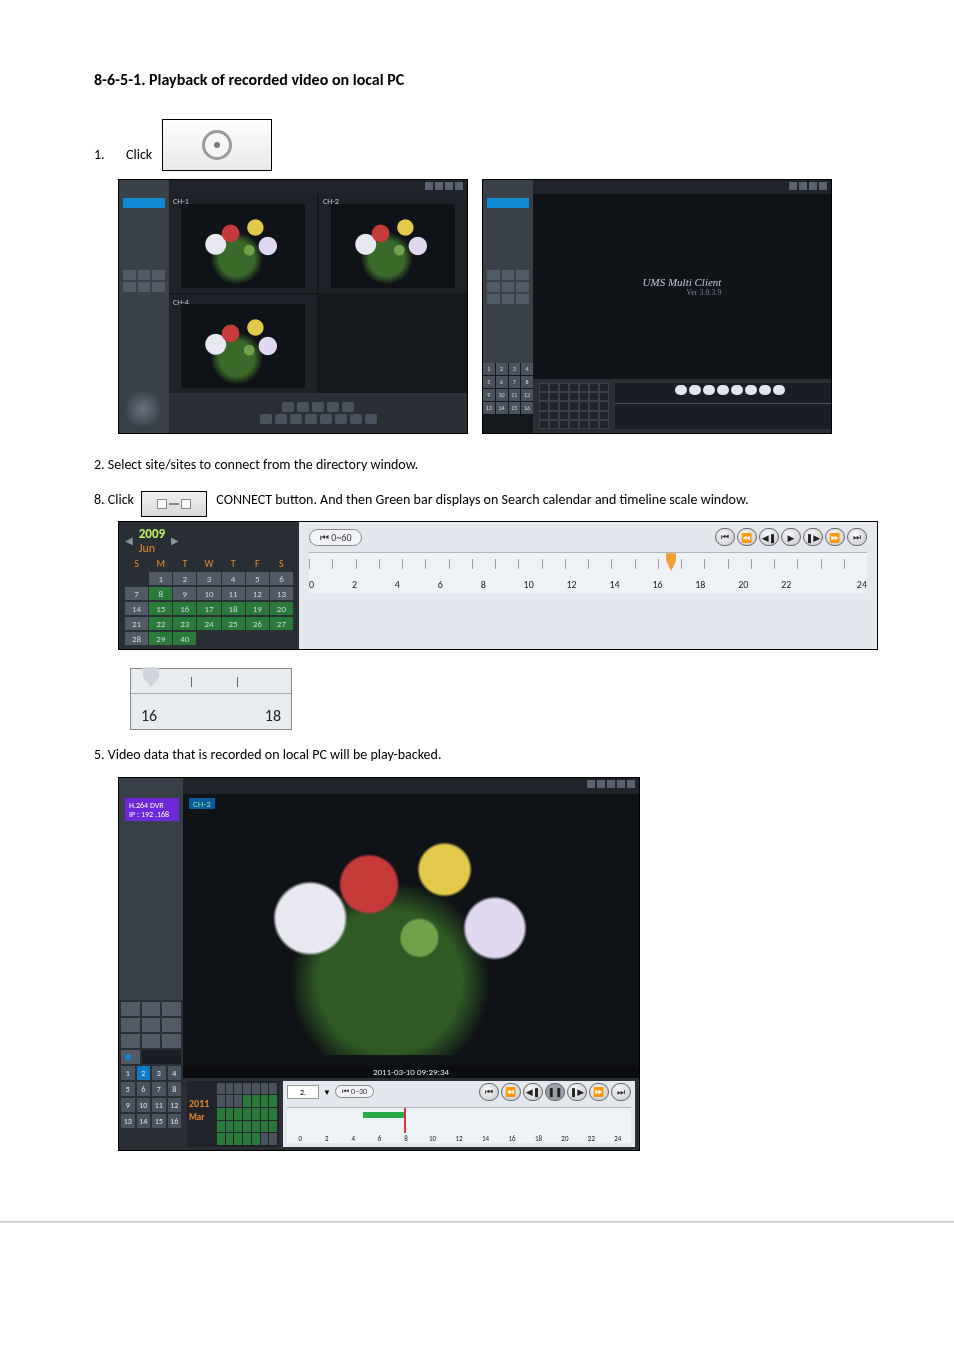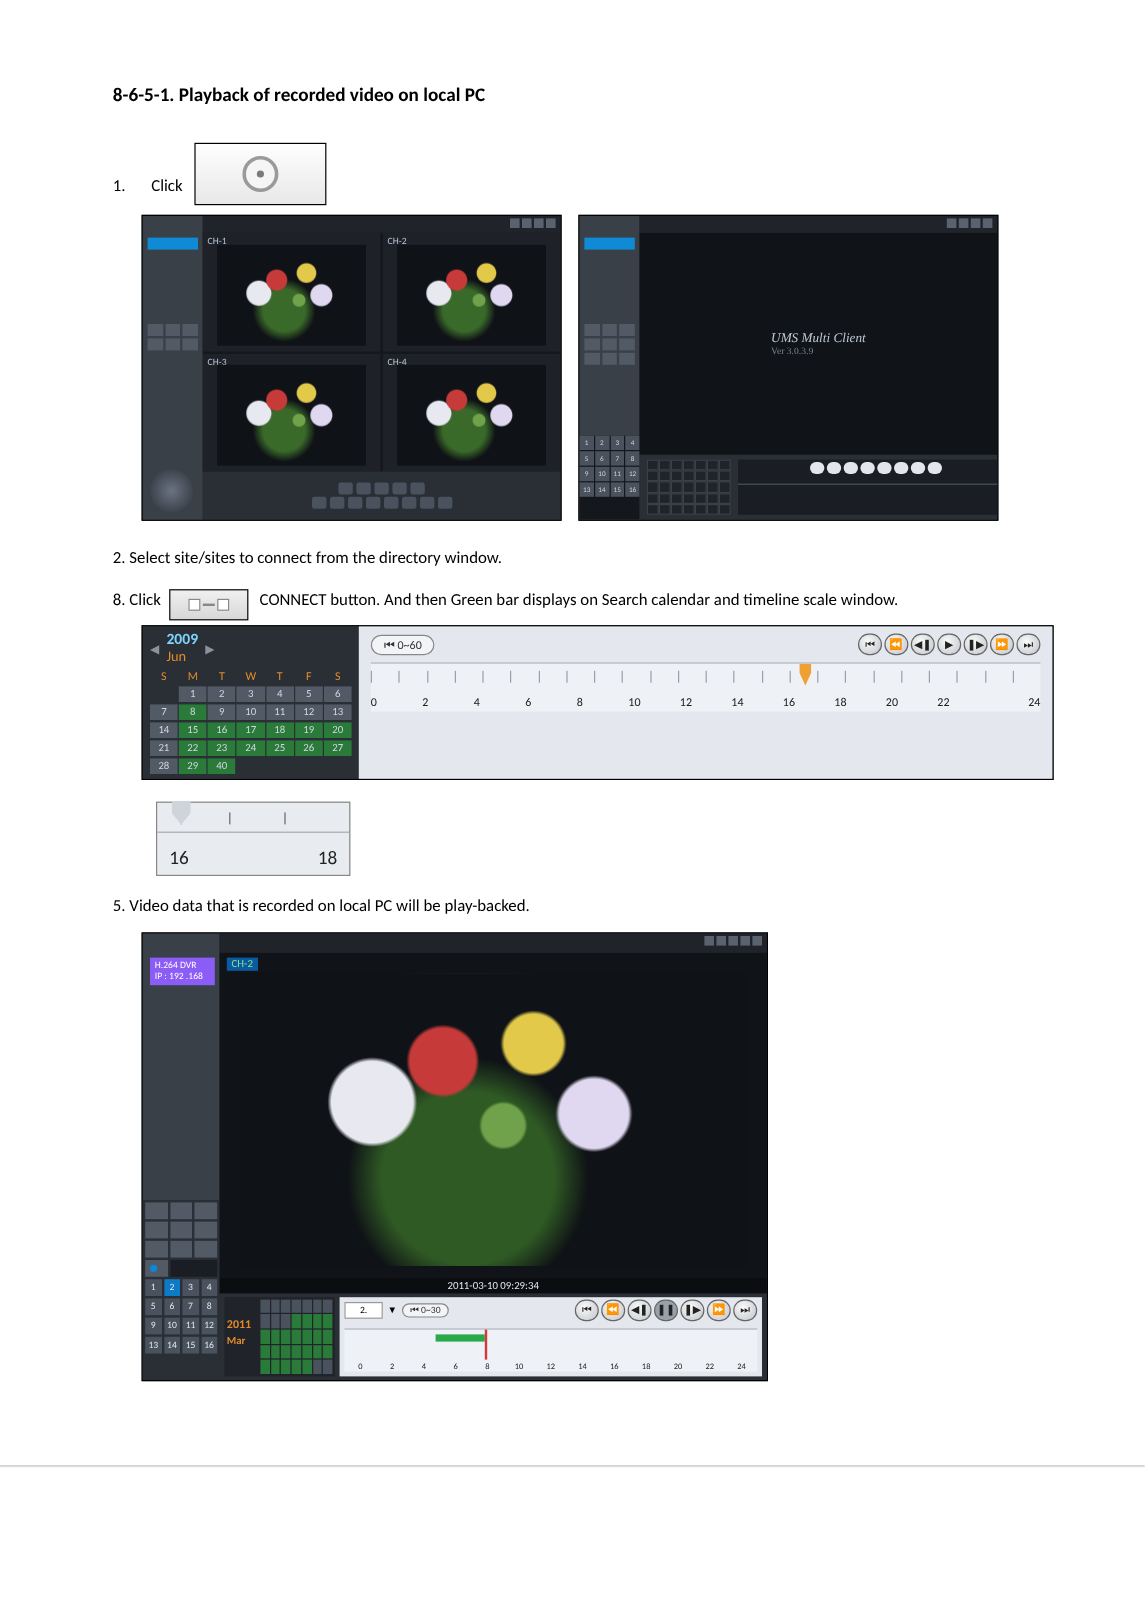--- a/index.html
+++ b/index.html
@@ -164,21 +164,21 @@
     position: absolute; top: 18px; left: 4px; right: 4px; height: 10px;
     background: #0f8ad4;
   }
   
   .main-b {
     position: absolute; left: 50px; top: 14px; right: 0; bottom: 54px;
     background: #101318;
     display: flex; align-items: center; justify-content: center;
   }
   .brand {
-    text-align: left; color: #c0cad8; font-size: 11px; font-style: italic; font-family: Georgia, serif;
+    text-align: right; color: #c0cad8; font-size: 11px; font-style: italic; font-family: Georgia, serif;
   }
   .brand .ver { font-size: 8px; font-style: normal; color: #7a8594; display: block; }
   .bottombar-b {
     position: absolute; bottom: 0; left: 50px; right: 0; height: 54px;
     background: #2a2f36;
     display: flex; align-items: center;
   }
   .bb-cal {
     width: 70px; height: 46px; margin: 0 6px;
     background: #20242a;
@@ -212,21 +212,21 @@
   }
   .tl-cal {
     width: 180px;
     background: #2a2f36;
     color: #cfd6e0;
     font-size: 10px;
     padding: 4px 6px;
     box-sizing: border-box;
   }
   .tl-cal .year {
-    color: #7dd3fc; font-weight: bold; font-size: 13px;
+    color: #bef264; font-weight: bold; font-size: 13px;
   }
   .tl-cal .mon { color: #e08a2a; font-size: 12px; }
   .tl-cal-head, .tl-cal-row {
     display: grid; grid-template-columns: repeat(7,1fr); gap: 1px; margin-top: 2px;
   }
   .tl-cal-head span { color: #e08a2a; text-align: center; }
   .tl-cal-row span {
     background: #525a66; text-align: center; padding: 1px 0; font-size: 9px;
   }
   .tl-cal-row span.g { background: #2a7a3a; }
@@ -309,21 +309,21 @@
     margin: 8px 0 0 24px;
     border: 1px solid #000;
     width: 522px; height: 374px;
     background: #2a2f36;
     position: relative;
     box-sizing: border-box;
   }
   .shot-c .sidebar { width: 64px; }
   .shot-c .sidebar .label-box {
     position: absolute; top: 20px; left: 6px; right: 4px;
-    background: #8b5cf6; color: #fff; font-size: 8px; padding: 3px 4px; line-height: 1.1;
+    background: #6d28d9; color: #fff; font-size: 8px; padding: 3px 4px; line-height: 1.1;
   }
   .shot-c .topbar { left: 64px; height: 16px; }
   .shot-c .main {
     position: absolute; left: 64px; top: 16px; right: 0; bottom: 72px;
     background: #101318; overflow: hidden;
   }
   .shot-c .main .cam-label { position: absolute; top: 4px; left: 6px; font-size: 9px; color: #8fe08f; background: #0a5aa0; padding: 0 4px;}
   .shot-c .main .time-overlay {
     position: absolute; bottom: 0; left: 0; right: 0; text-align: center;
     font-size: 9px; color: #dfe6ef; background: rgba(0,0,0,0.3); padding: 1px 0;
@@ -446,24 +446,20 @@
             <span></span>
           </div>
       </div>
       <div class="quad">
         <div class="cam">
           <span class="cam-label">CH-1</span>
           <div class="flowers"></div>
         </div>
         <div class="cam">
           <span class="cam-label">CH-2</span>
-          <div class="flowers"></div>
-        </div>
-        <div class="cam">
-          <span class="cam-label">CH-3</span>
           <div class="flowers"></div>
         </div>
         <div class="cam">
           <span class="cam-label">CH-4</span>
           <div class="flowers"></div>
         </div>
       </div>
       <div class="bottombar-a">
         <div class="bb-strip">
             <span></span>

